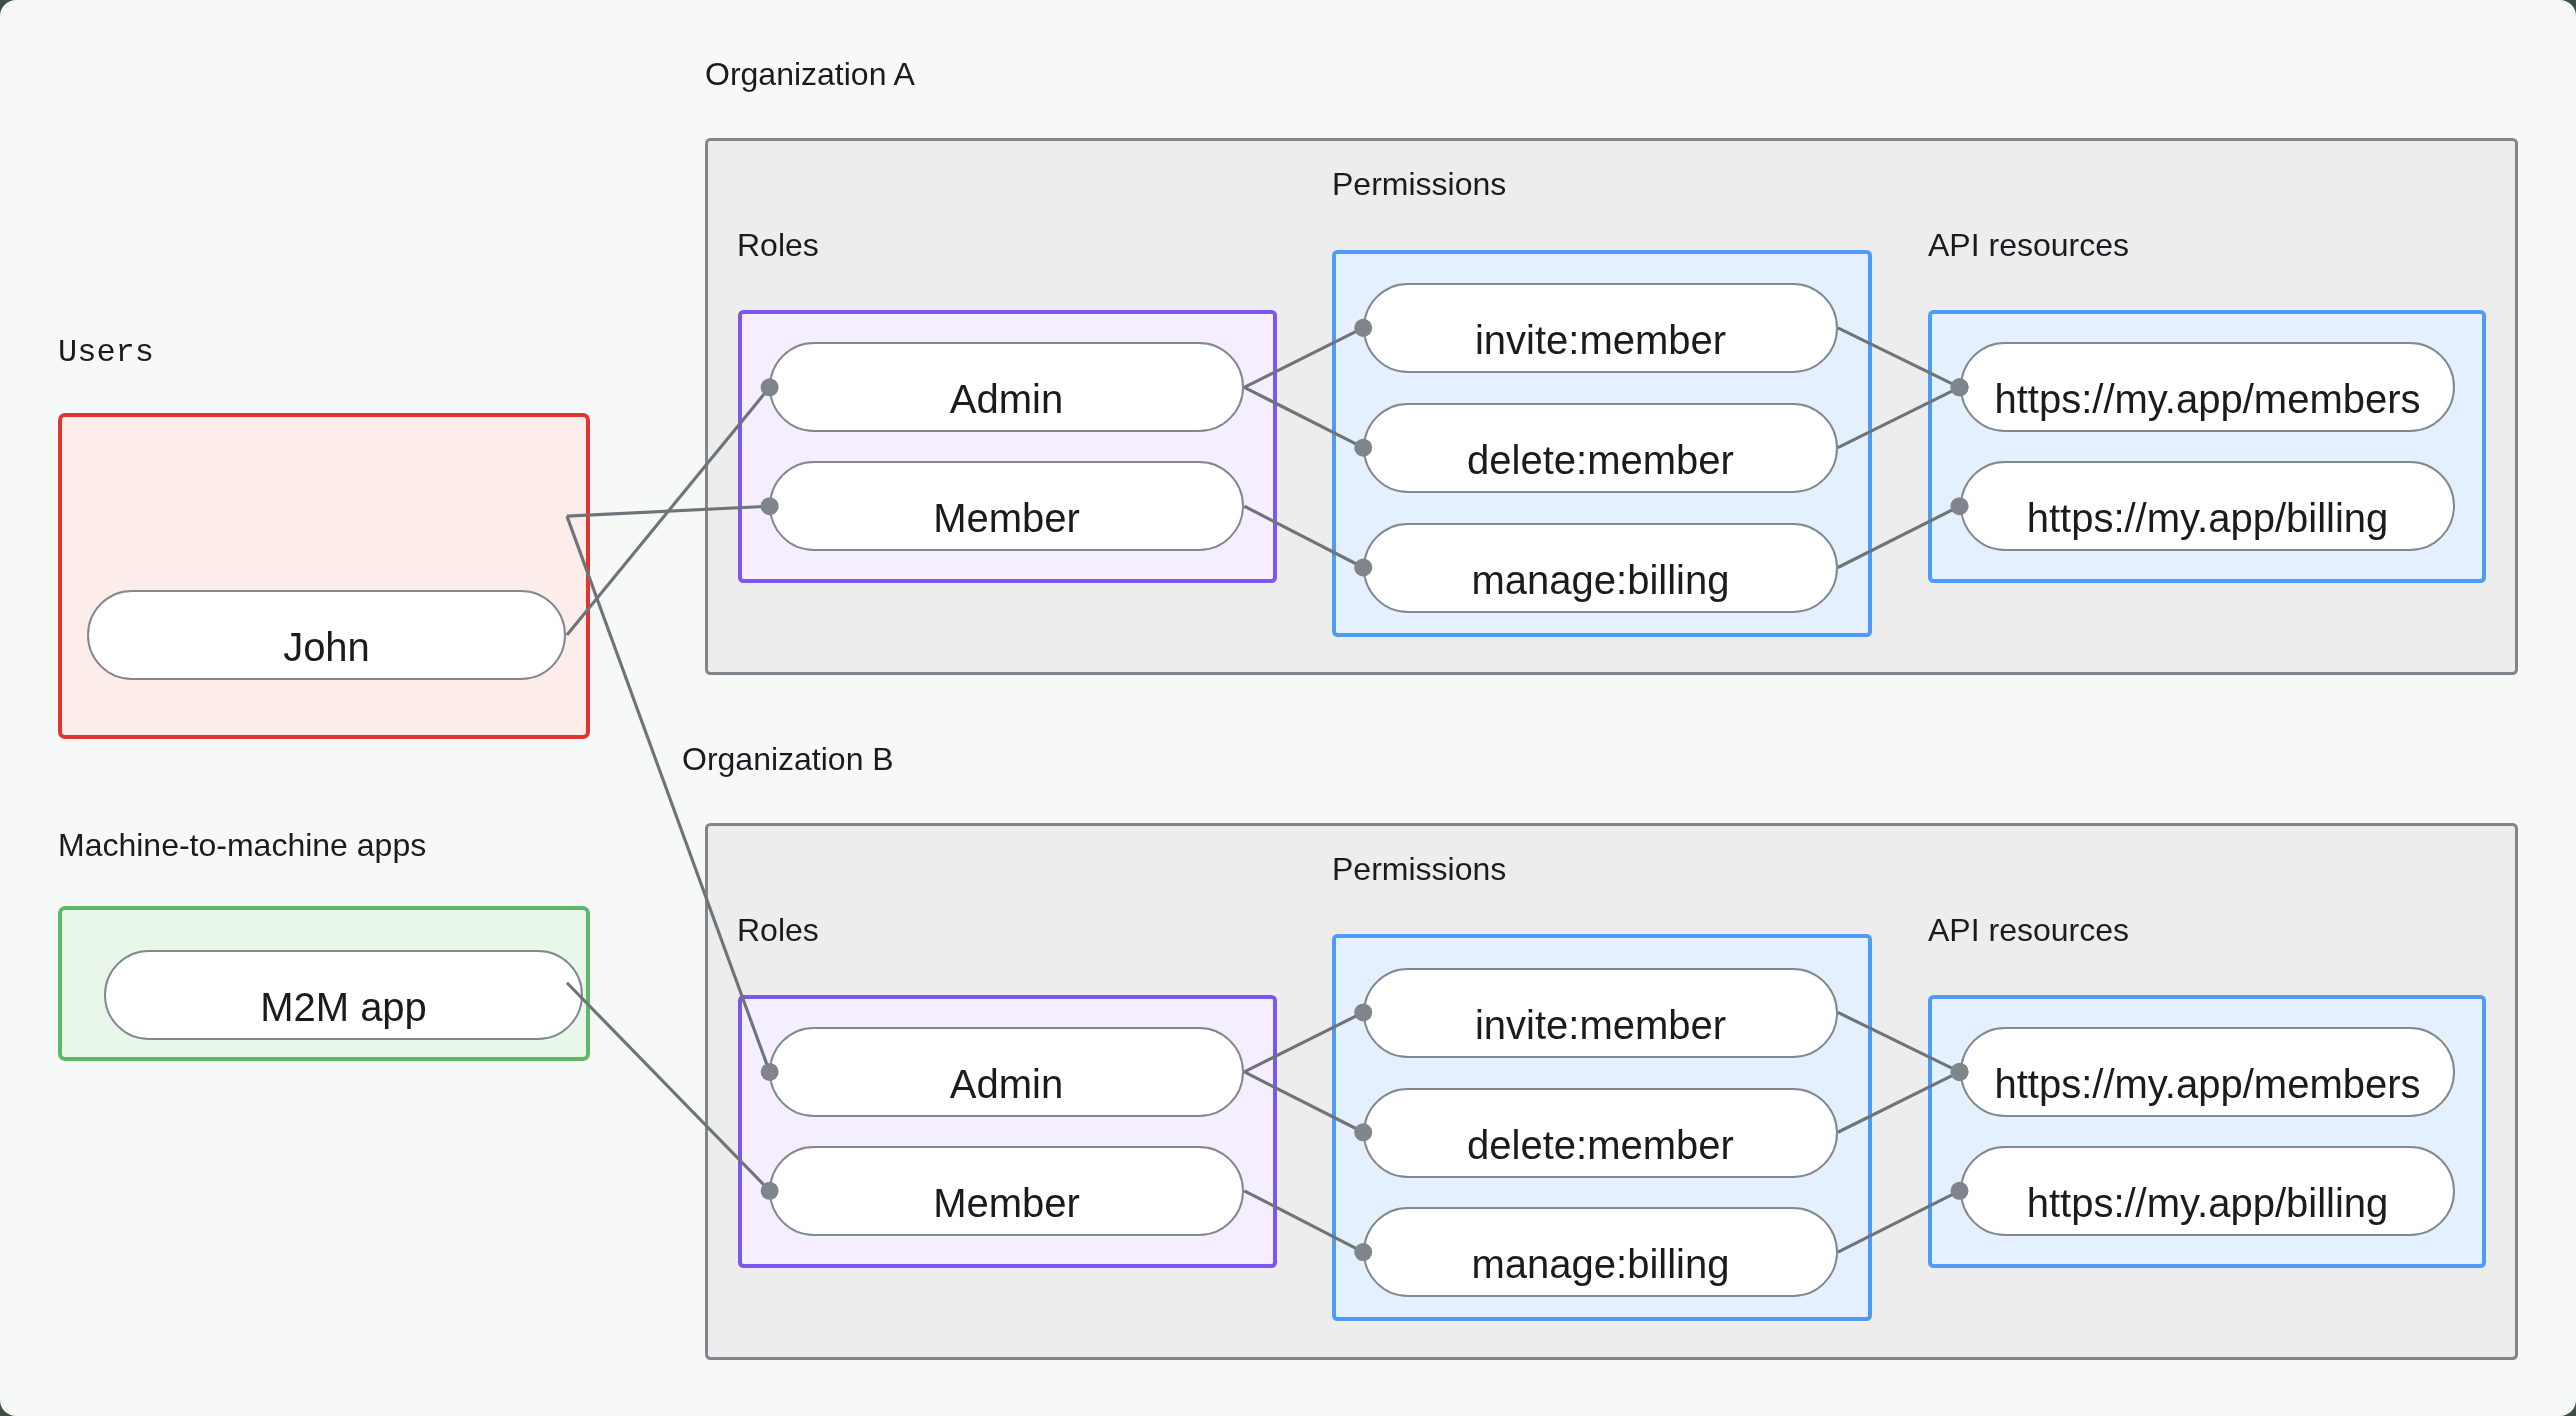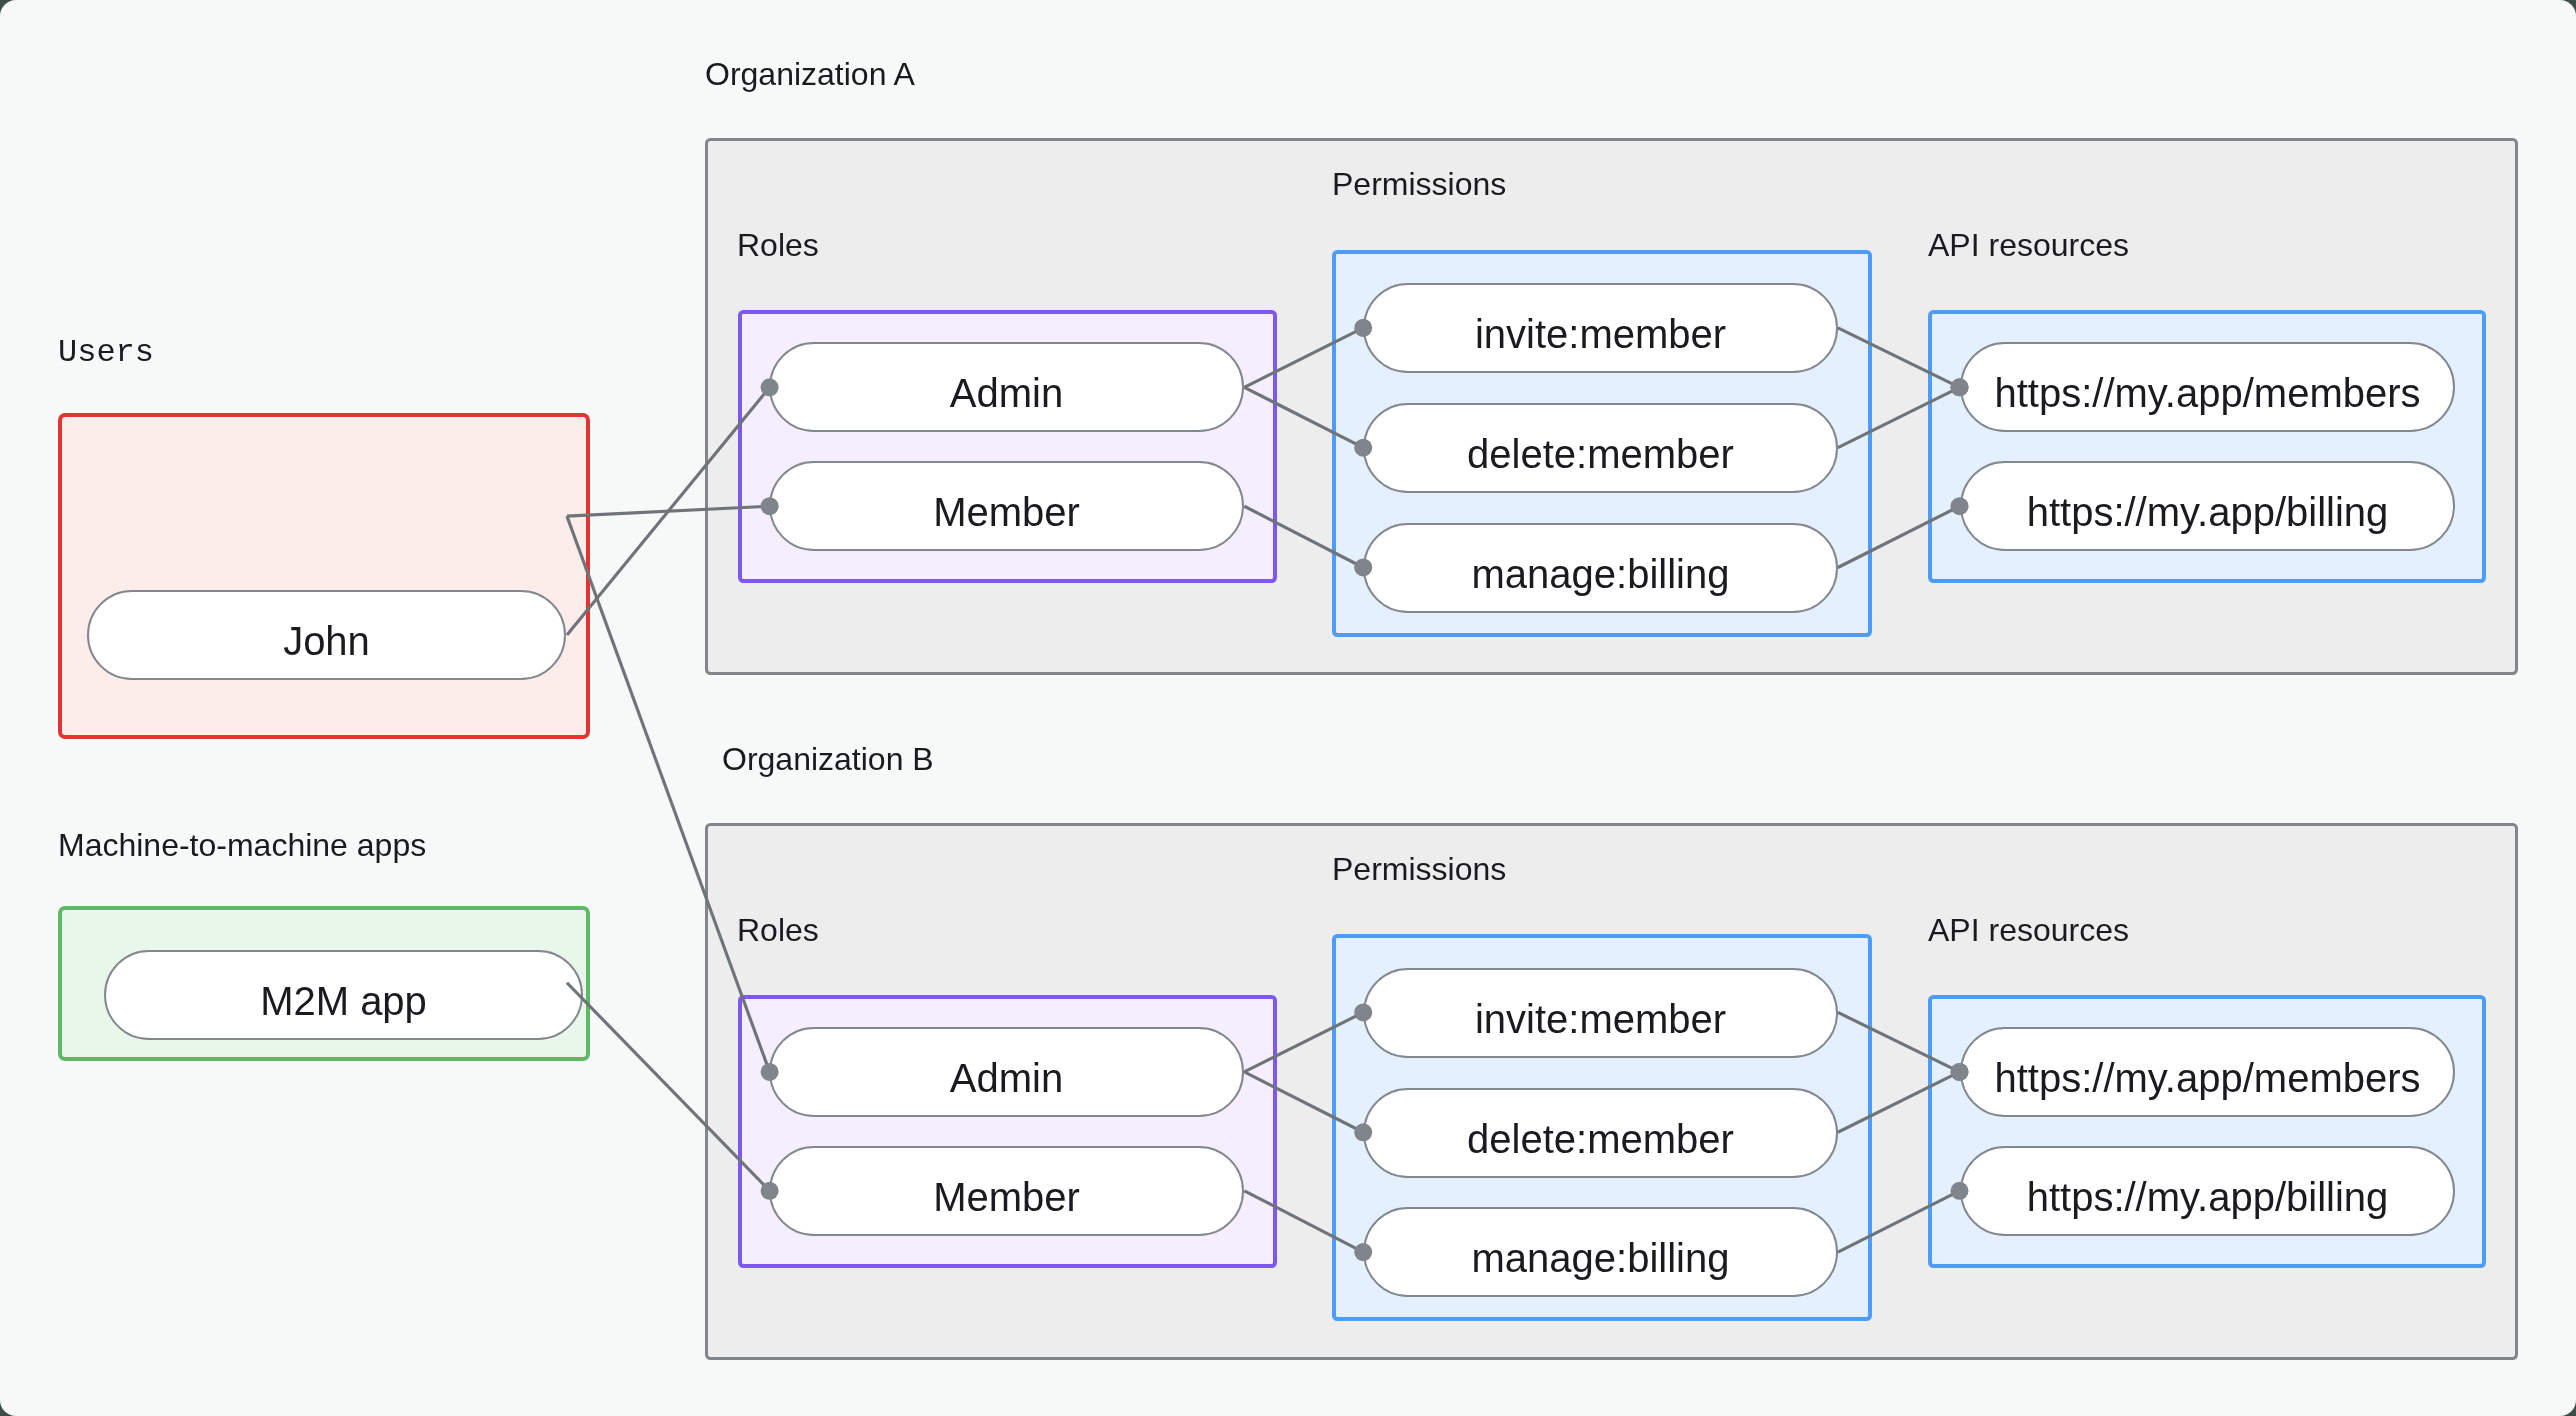--- a/index.html
+++ b/index.html
@@ -48,21 +48,21 @@
     position:absolute;
     box-sizing:border-box;
     height:90px;
     line-height:83px;
     background:var(--c-pillFill);
     border:2.7px solid var(--c-pillBorder);
     border-radius:45px;
     text-align:center;
     font-size:40px;
     white-space:nowrap;
-    padding:8px 18px;
+    padding:14px 18px;
     z-index:3;
   }
   #edges{
     position:absolute;left:0;top:0;
     width:2576px;height:1416px;
     z-index:5;
     pointer-events:none;
   }
 </style>
 </head>
@@ -90,21 +90,21 @@
   <div class="box blue" style="left:1332px;top:250px;width:540px;height:387px;"></div>
   <div class="pill" style="left:1363px;top:283px;width:475px;">invite:member</div>
   <div class="pill" style="left:1363px;top:403px;width:475px;">delete:member</div>
   <div class="pill" style="left:1363px;top:523px;width:475px;">manage:billing</div>
 
   <div class="lbl" style="left:1928px;top:227px;">API resources</div>
   <div class="box blue" style="left:1928px;top:310px;width:558px;height:273px;"></div>
   <div class="pill" style="left:1960px;top:342px;width:495px;">https://my.app/members</div>
   <div class="pill" style="left:1960px;top:461px;width:495px;">https://my.app/billing</div>
 
-  <div class="lbl" style="left:722px;top:741px;">Organization B</div>
+  <div class="lbl" style="left:682px;top:741px;">Organization B</div>
   <div class="box org" style="left:705px;top:823px;width:1813px;height:537px;"></div>
 
   <div class="lbl" style="left:737px;top:912px;">Roles</div>
   <div class="box purple" style="left:738px;top:995px;width:539px;height:273px;"></div>
   <div class="pill" style="left:769px;top:1027px;width:475px;">Admin</div>
   <div class="pill" style="left:769px;top:1146px;width:475px;">Member</div>
 
   <div class="lbl" style="left:1332px;top:851px;">Permissions</div>
   <div class="box blue" style="left:1332px;top:934px;width:540px;height:387px;"></div>
   <div class="pill" style="left:1363px;top:968px;width:475px;">invite:member</div>

